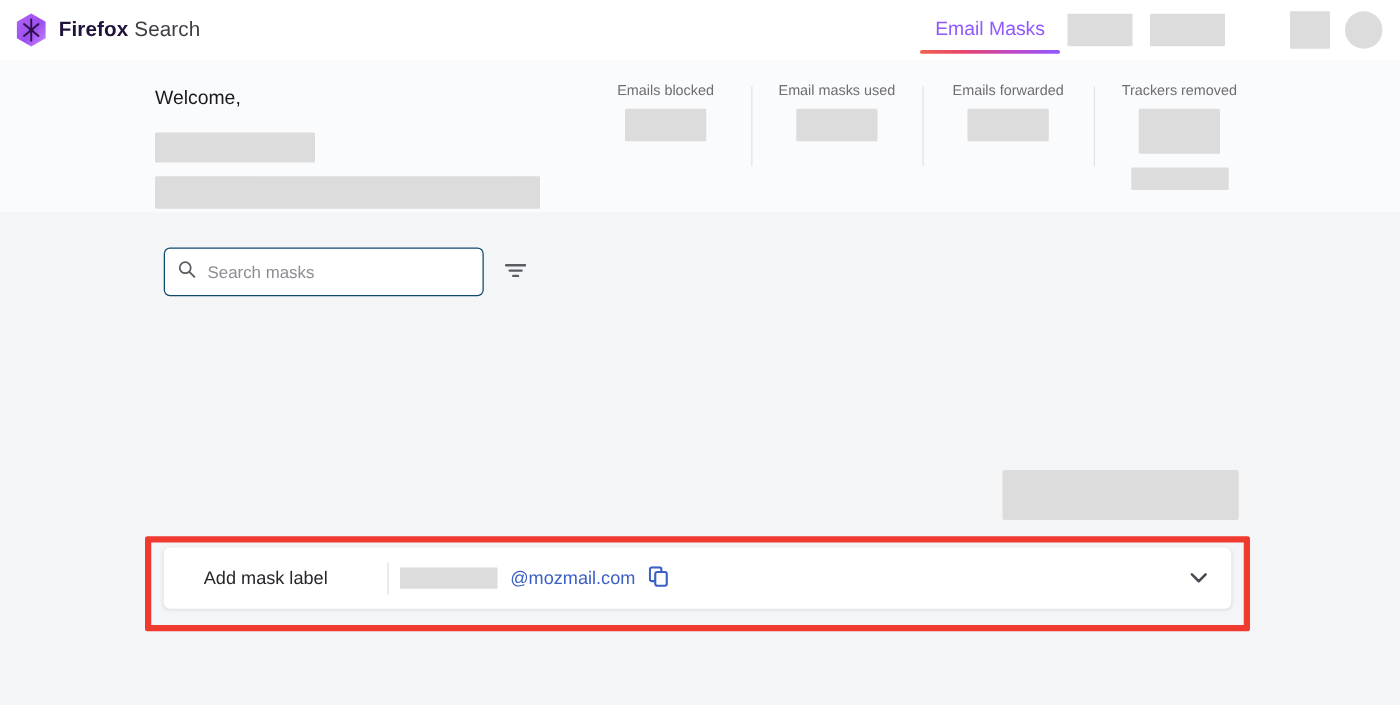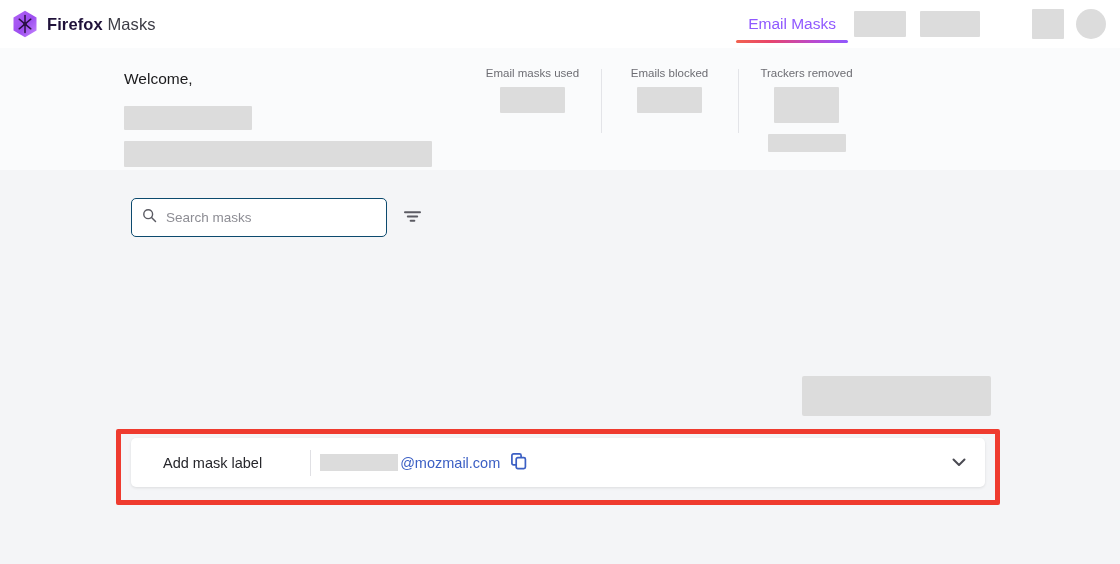--- a/index.html
+++ b/index.html
@@ -249,21 +249,21 @@
     width: 1px;
     height: 26px;
     background: #e0e0e4;
     margin-left: 48px;
   }
 
   .mask-address {
     display: flex;
     align-items: center;
     margin-left: 9px;
-    gap: 0px;
+    gap: 8px;
   }
 
   .addr-redact { width: 78px; height: 17px; background: #dcdcdc; display: block; }
 
   .addr-domain {
     font-size: 14.5px;
     color: #3b5fc4;
     margin-left: 2px;
     white-space: nowrap;
   }
@@ -309,21 +309,21 @@
         <path d="M13 0.8 L24.5 7.4 L24.5 20.6 L13 27.2 L1.5 20.6 L1.5 7.4 Z" fill="url(#hexg)"></path>
         <g stroke="#2b1145" stroke-width="1.5" stroke-linecap="round">
           <line x1="13" y1="5.5" x2="13" y2="22.5"></line>
           <line x1="7.2" y1="9.2" x2="18.8" y2="18.8"></line>
           <line x1="18.8" y1="9.2" x2="7.2" y2="18.8"></line>
         </g>
         <circle cx="13" cy="14" r="1.9" fill="#2b1145"></circle>
       </svg>
     </span>
     <span class="brand-text">
-      <span class="bold">Firefox</span><span> </span><span class="light">Masks</span>
+      <span class="bold">Firefox</span><span> </span><span class="light">Search</span>
     </span>
   </div>
 
   <div class="nav">
     <div class="nav-item">
       <span class="nav-label">Email Masks</span>
       <span class="nav-underline"></span>
     </div>
     <span class="redact nav-redact-1"></span>
     <span class="redact nav-redact-2"></span>
@@ -335,25 +335,29 @@
 <div class="hero">
 
   <div class="welcome-block">
     <div class="welcome-title">Welcome,</div>
     <span class="redact welcome-redact-1"></span>
     <span class="redact welcome-redact-2"></span>
   </div>
 
   <div class="stats">
     <div class="stat">
+      <div class="stat-label">Emails blocked</div>
+      <span class="redact stat-redact"></span>
+    </div>
+    <div class="stat">
       <div class="stat-label">Email masks used</div>
       <span class="redact stat-redact"></span>
     </div>
     <div class="stat">
-      <div class="stat-label">Emails blocked</div>
+      <div class="stat-label">Emails forwarded</div>
       <span class="redact stat-redact"></span>
     </div>
     <div class="stat">
       <div class="stat-label">Trackers removed</div>
       <span class="redact stat-redact tall"></span>
       <span class="redact stat-redact extra"></span>
     </div>
   </div>
 </div>
 

